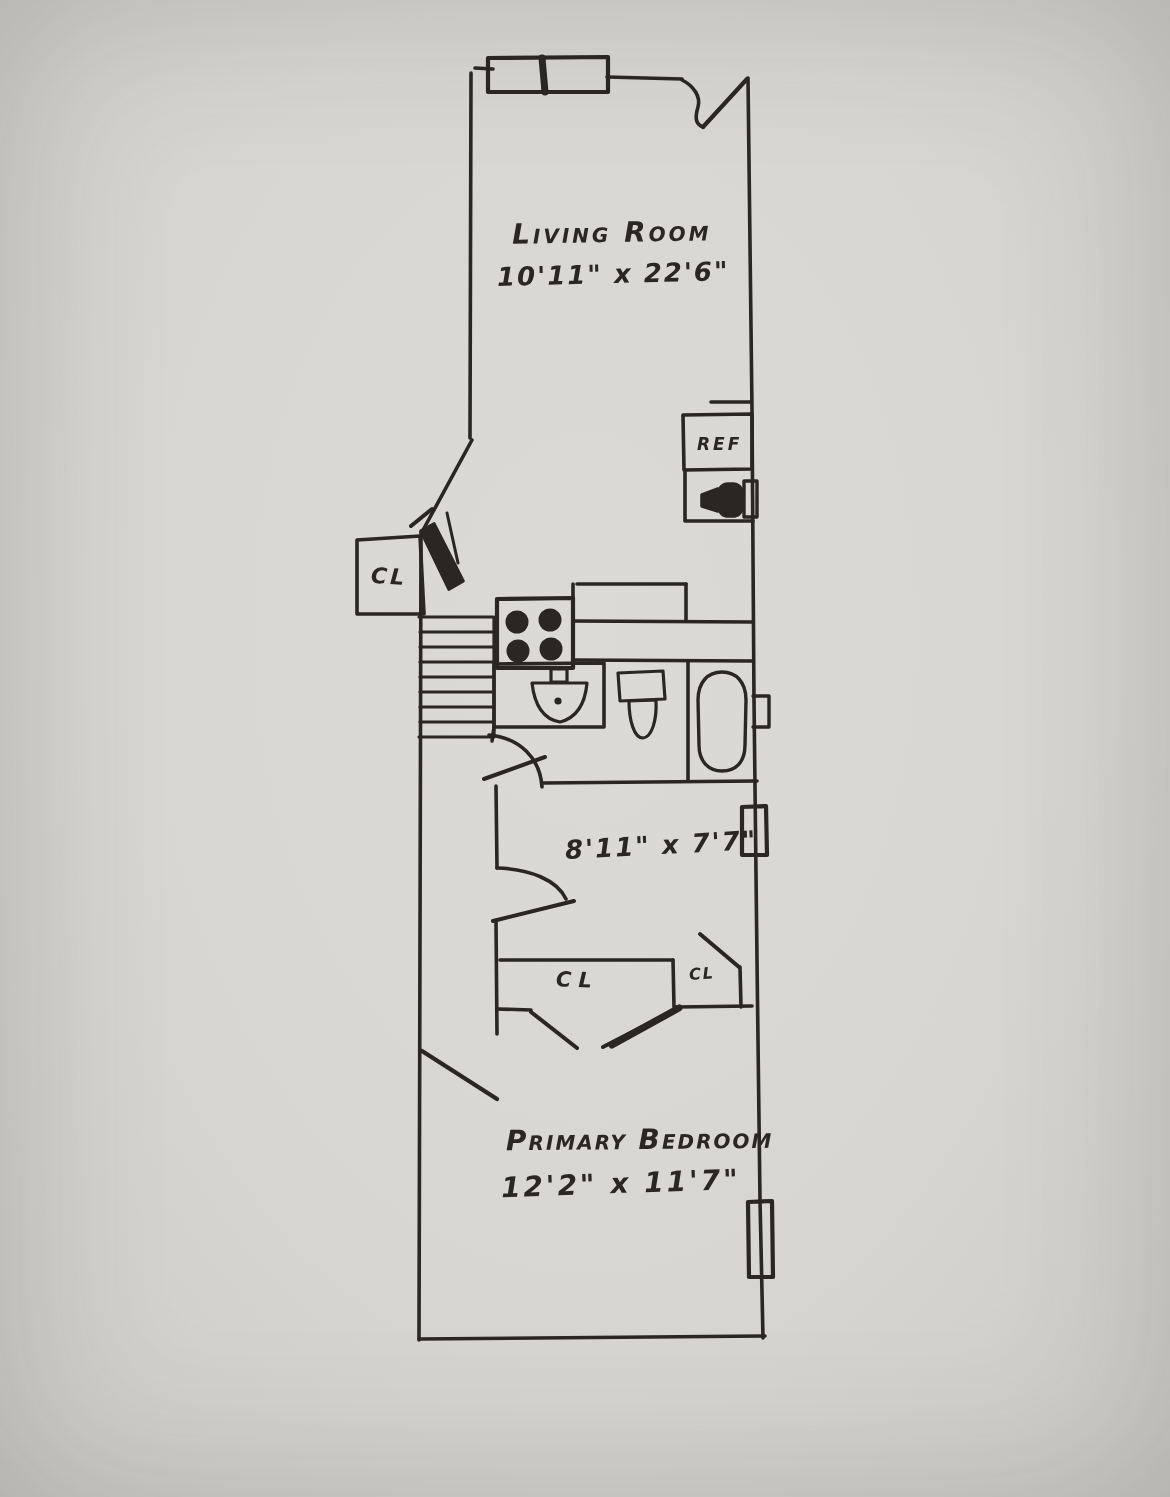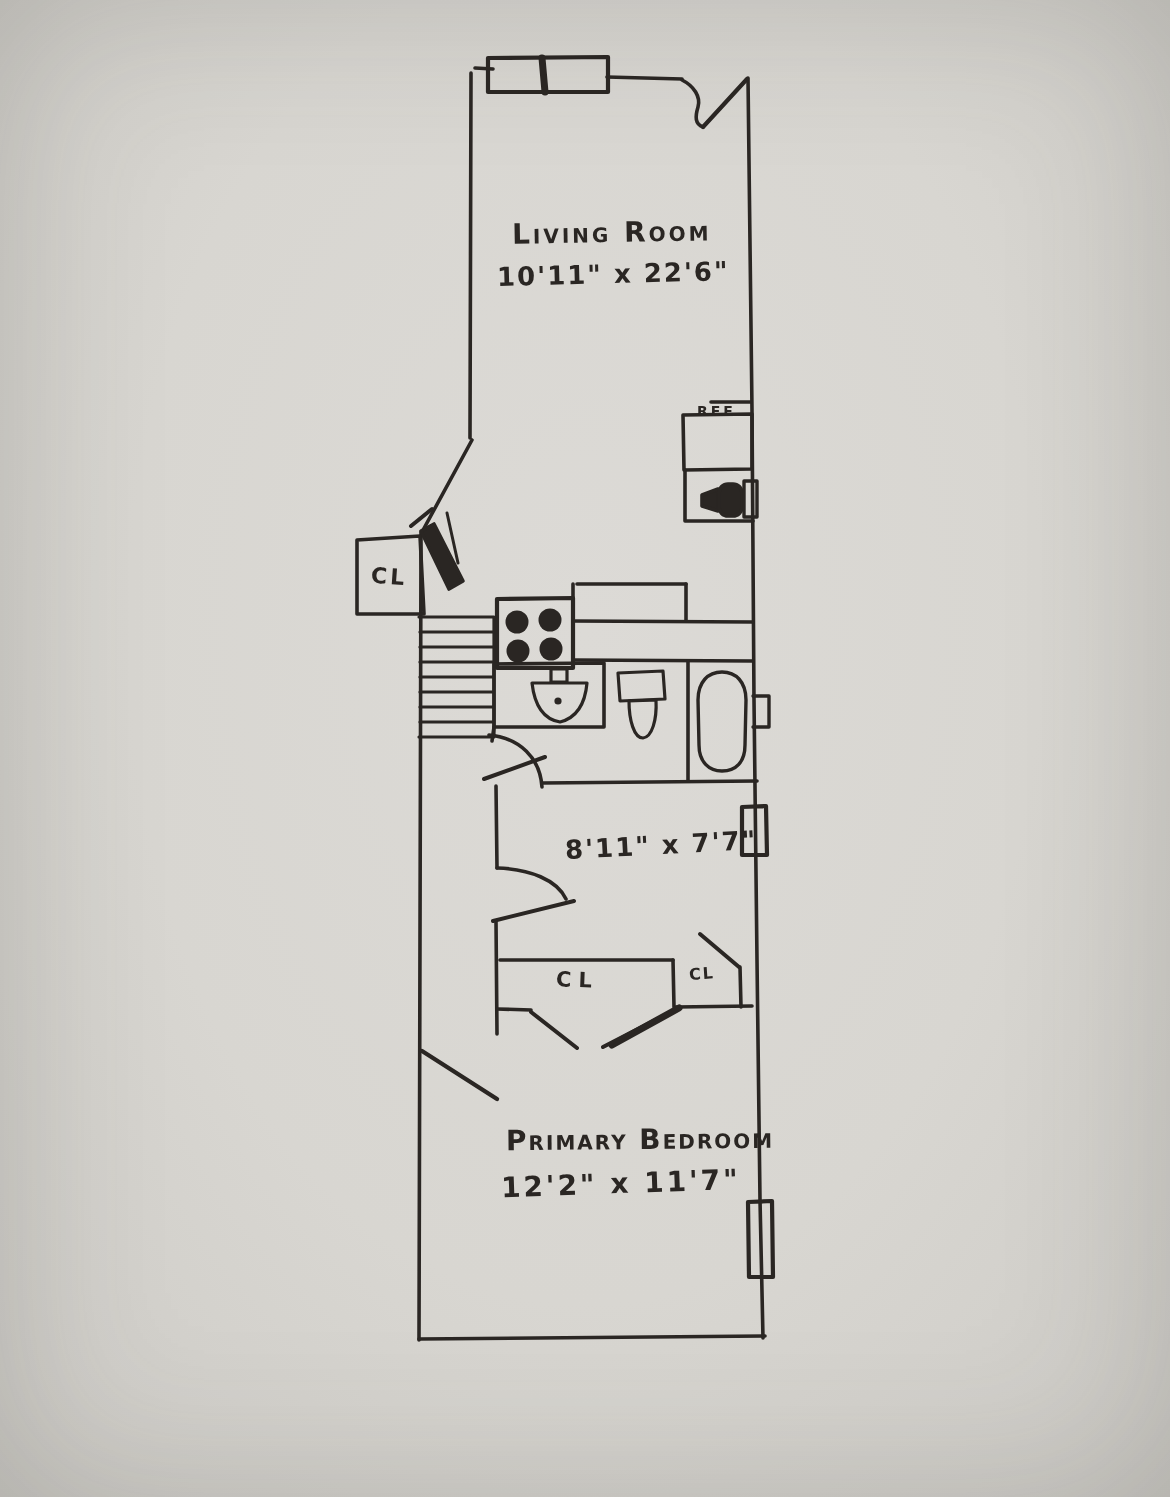--- a/index.html
+++ b/index.html
@@ -4,20 +4,21 @@
 <style>
   html,body{margin:0;padding:0;background:#c6c4bf;}
   .stage{
     position:relative;
     width:1170px;height:1497px;
     margin:0 auto;
     background:radial-gradient(ellipse at 50% 42%, #dcdad6 0%, #d8d6d1 55%, #cdcbc6 100%);
     box-shadow:inset 0 0 170px rgba(60,58,54,.20);
     overflow:hidden;
     font-family:"DejaVu Sans","Liberation Sans",sans-serif;
+    font-style:italic;
   }
   .plan-svg{position:absolute;left:0;top:0;}
   .lbl{
     position:absolute;
     color:#2a2623;
     font-weight:bold;
     white-space:nowrap;
     line-height:1;
   }
   .hand-caps{font-variant:small-caps;}
@@ -158,21 +159,21 @@
     </g>
     <g stroke-width="4.2">
       <path d="M748,1202 L772,1201 L773,1277 L749,1277 Z"></path>
     </g>
   </svg>
 
   <div class="lbl hand-caps room-name" style="left:512px;top:219px;transform:rotate(-1deg);">Living Room</div>
 
   <div class="lbl room-dims" style="left:497px;top:261px;transform:rotate(-1.5deg);">10'11" x 22'6"</div>
 
-  <div class="lbl" style="left:697px;top:404px;font-size:14px;letter-spacing:3px;">REF</div>
+  <div class="lbl" style="left:697px;top:436px;font-size:17px;letter-spacing:3px;">REF</div>
 
   <div class="lbl" style="left:371px;top:566px;font-size:22px;letter-spacing:3px;transform:rotate(4deg);">CL</div>
 
   <div class="lbl room-dims" style="left:565px;top:832px;transform:rotate(-3deg);">8'11" x 7'7"</div>
 
   <div class="lbl" style="left:556px;top:970px;font-size:21px;letter-spacing:7px;transform:rotate(2deg);">CL</div>
 
   <div class="lbl" style="left:689px;top:966px;font-size:16px;letter-spacing:2px;transform:rotate(-4deg);">CL</div>
 
   <div class="lbl hand-caps room-name" style="left:506px;top:1126px;letter-spacing:2px;transform:rotate(-0.5deg);">Primary Bedroom</div>

